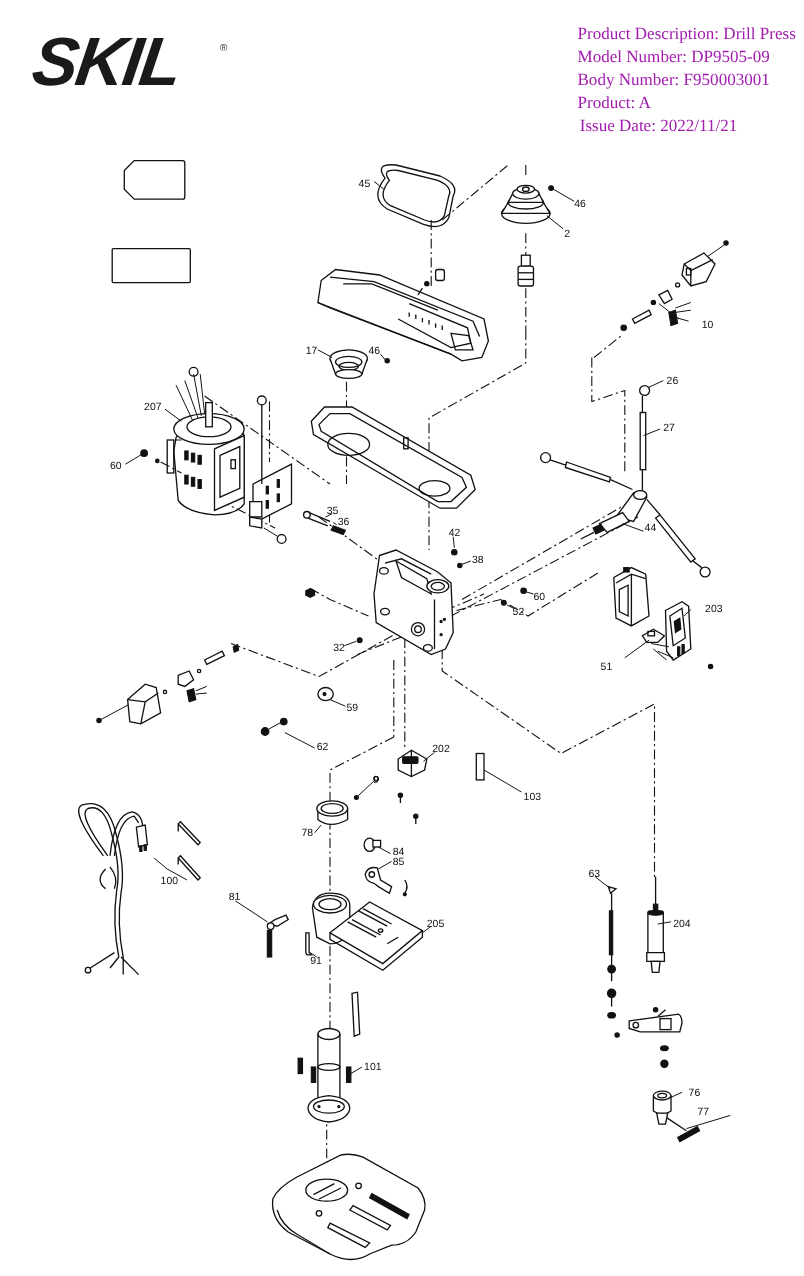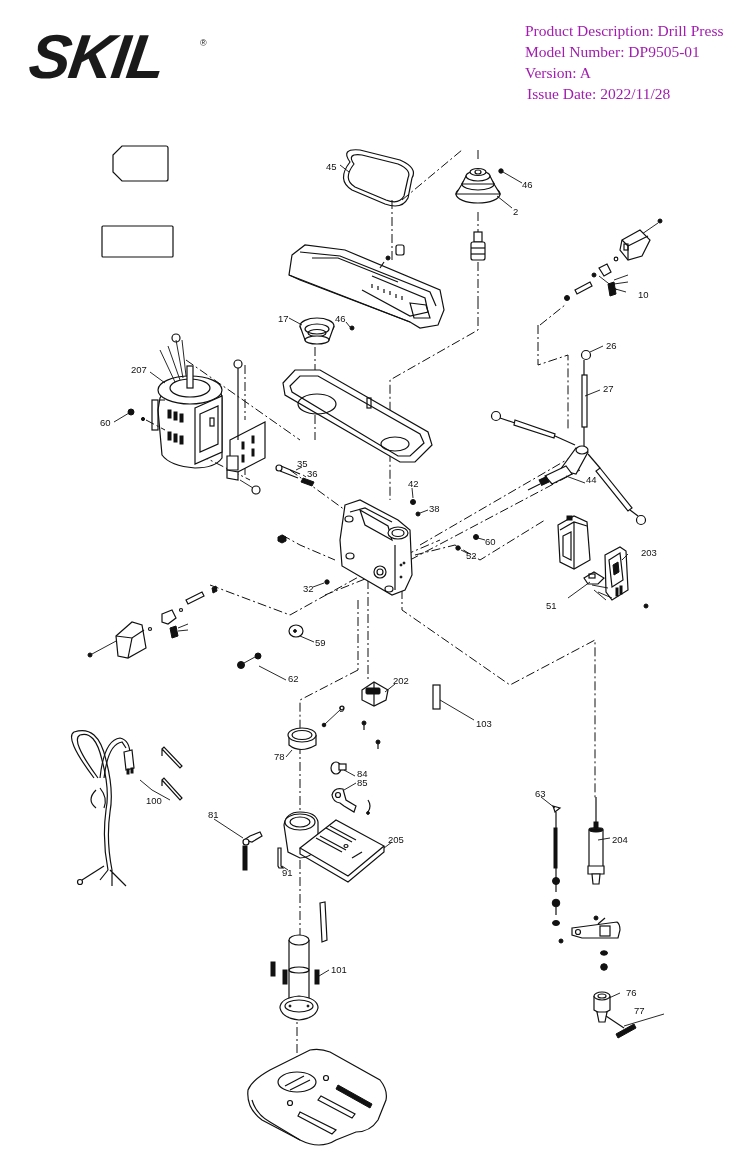--- a/index.html
+++ b/index.html
@@ -21,23 +21,24 @@
 </head>
 <body>
 
 <div class="logo">
   <div class="logo-text">SKIL</div>
   <div class="logo-reg">®</div>
 </div>
 
 <div class="info">
   <div>Product Description: Drill Press</div>
-  <div>Model Number: DP9505-01</div>
-  <div>Version: A</div>
-  <div class="issue">Issue Date: 2022/11/28</div>
+  <div>Model Number: DP9505-09</div>
+  <div>Body Number: F950003001</div>
+  <div>Product: A</div>
+  <div class="issue">Issue Date: 2022/11/21</div>
 </div>
 
 <svg class="diagram" width="731" height="1160" viewBox="0 0 731 1160">
 
   <path class="p" d="M122 146 L166 146 Q168 146 168 148 L168 179 Q168 181 166 181 L122 181 L113 172 L113 155 Z"></path>
   <rect class="p" x="102" y="226" width="71" height="31" rx="1"></rect>
 
   <g>
     <path class="cl" d="M392 200 L392 260 M402 200 L462 150"></path>
     <path class="cl" d="M478 150 L478 160"></path>

